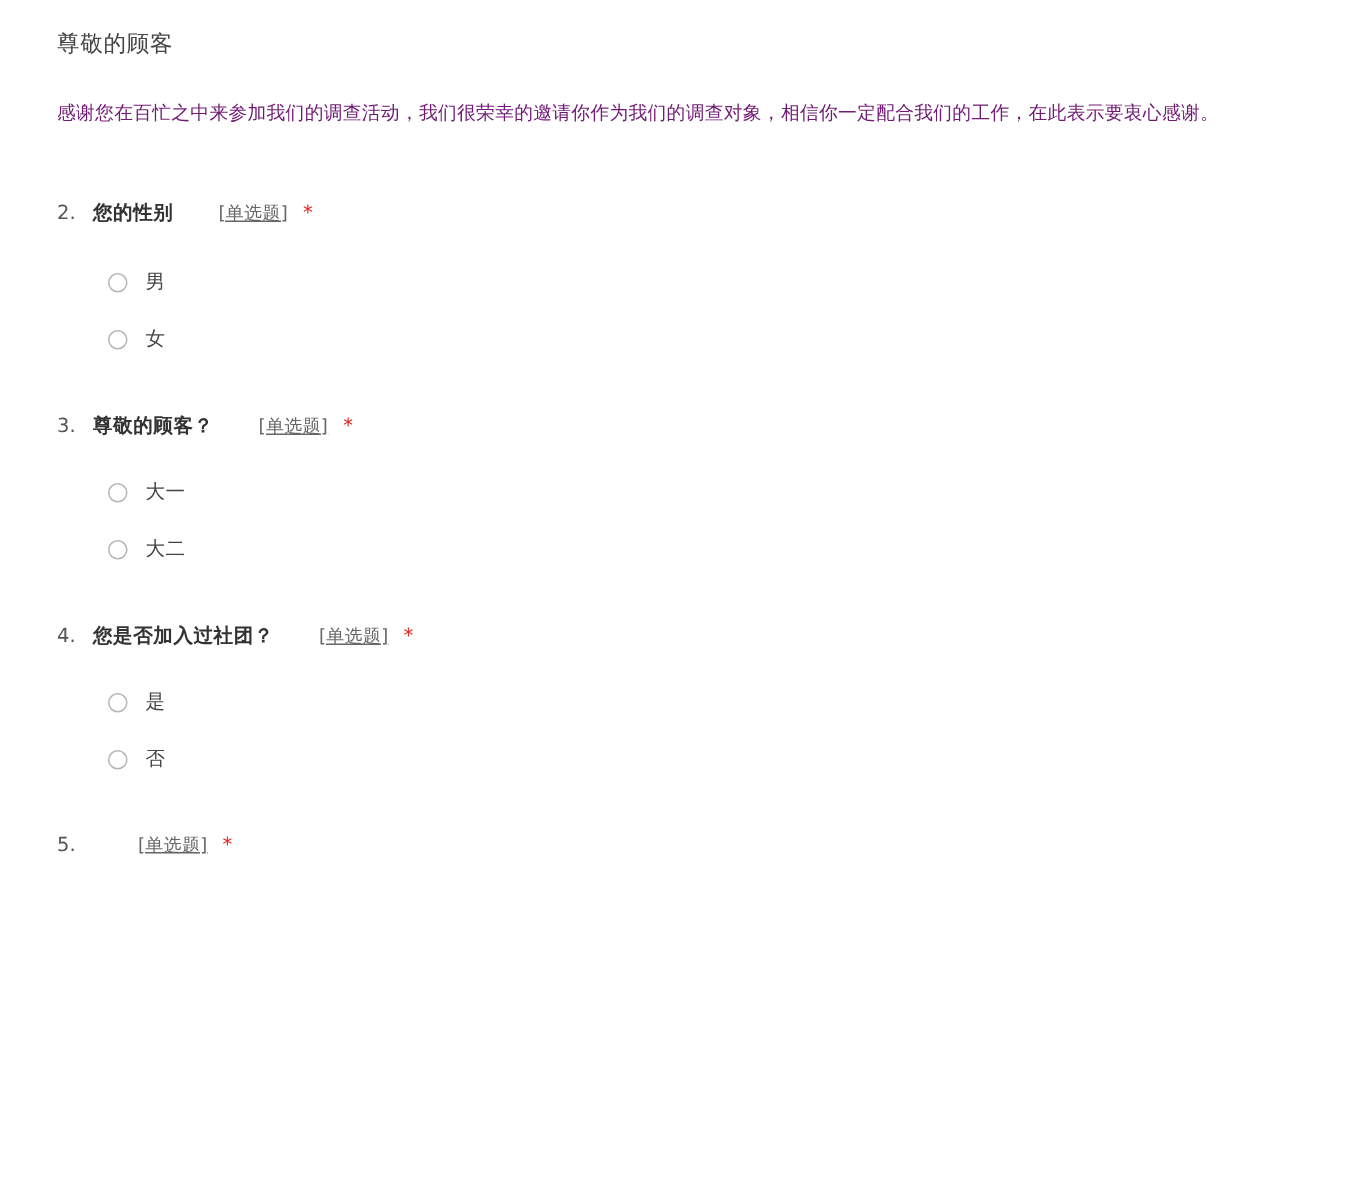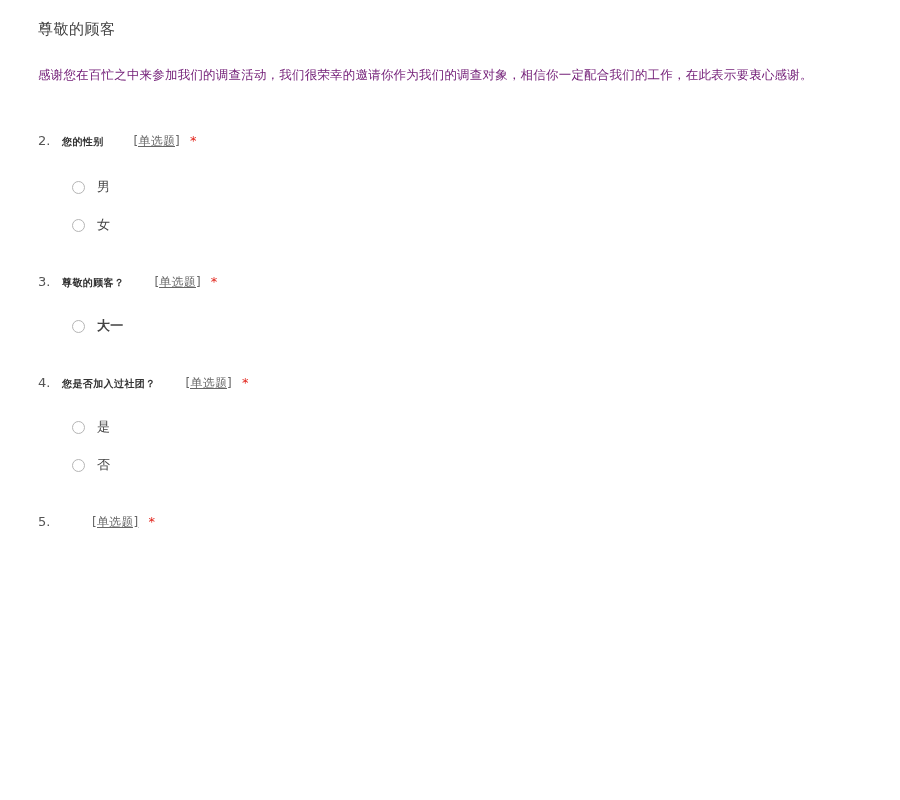--- a/index.html
+++ b/index.html
@@ -45,21 +45,21 @@
   }
   .q-number {
     width: 24px;
     flex: 0 0 24px;
     font-size: 13px;
     color: #555555;
     font-weight: 400;
   }
   .q-title {
     font-weight: bold;
-    font-size: 10px;
+    font-size: 13px;
     color: #333333;
     letter-spacing: 0.4px;
   }
   .q-type {
     font-size: 12px;
     color: #666666;
     margin-left: 30px;
     letter-spacing: 0.2px;
     text-decoration: underline;
   }
@@ -86,21 +86,21 @@
     box-sizing: border-box;
     flex: 0 0 13px;
   }
   .option-label {
     font-size: 13px;
     color: #444444;
     margin-left: 12px;
     letter-spacing: 0.3px;
   }
   .q2 .options { margin-top: 28px; }
-  .q3 .options { margin-top: 26px; font-weight: bold; }
+  .q3 .options { margin-top: 26px; }
   .q4 .options { margin-top: 26px; }
   .block-gap-lg { margin-top: 48px; }
 </style>
 </head>
 <body>
 
 <div class="page">
 
   <h1 class="survey-title">尊敬的顾客</h1>
 
@@ -130,20 +130,24 @@
       <span class="q-number">3.</span>
       <span class="q-title">尊敬的顾客？</span>
       <span class="q-type">[单选题]</span>
       <span class="q-required">*</span>
     </div>
     <div class="options">
       <div class="option-row">
         <span class="radio"></span>
         <span class="option-label">大一</span>
       </div>
+      <div class="option-row">
+        <span class="radio"></span>
+        <span class="option-label">大二</span>
+      </div>
     </div>
   </div>
 
   <div class="question-block q4">
     <div class="question-header">
       <span class="q-number">4.</span>
       <span class="q-title">您是否加入过社团？</span>
       <span class="q-type">[单选题]</span>
       <span class="q-required">*</span>
     </div>

